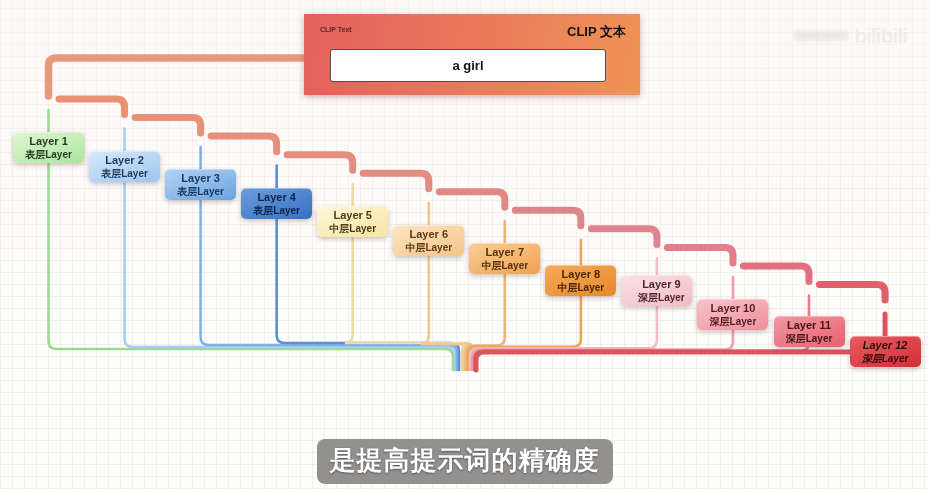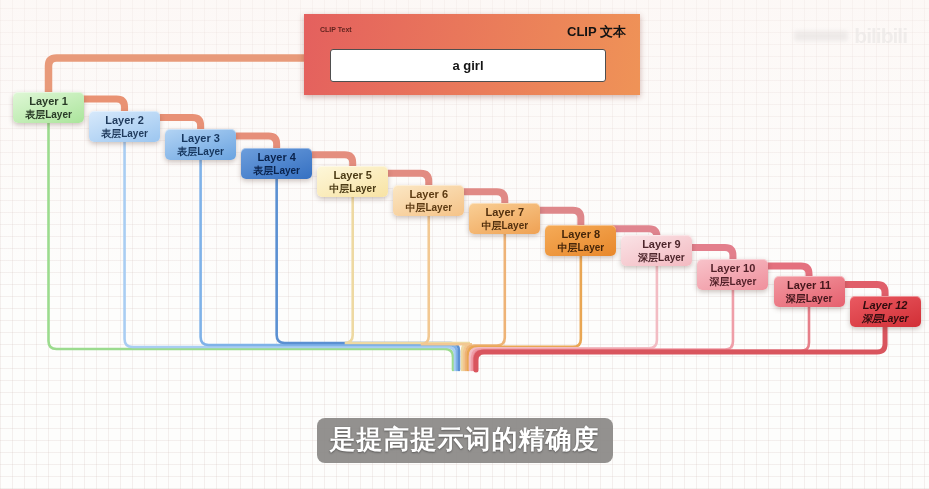--- a/index.html
+++ b/index.html
@@ -9,21 +9,21 @@
     background:
       linear-gradient(180deg, rgba(252,244,241,0.55), rgba(255,255,255,0) 60%),
       repeating-linear-gradient(0deg, rgba(208,188,184,0.22) 0 1px, transparent 1px 12px),
       repeating-linear-gradient(90deg, rgba(208,188,184,0.22) 0 1px, transparent 1px 12px),
       #fdfdfc;
   }
   #wires{position:absolute;left:0;top:0;z-index:1;}
   .layer-box{
     position:absolute;width:71px;height:31px;z-index:2;border-radius:5px;
     box-shadow:0 2px 5px rgba(90,60,50,0.30), inset 0 1px 0 rgba(255,255,255,0.40);
-    text-align:center;padding-top:2px;box-sizing:border-box;
+    text-align:center;padding-top:2px;box-sizing:border-box;margin-top:40px;
   }
   .layer-title{font-size:11px;font-weight:700;line-height:14px;}
   .layer-sub{font-size:10px;font-weight:600;line-height:13px;}
   #clip-box{
     position:absolute;left:304px;top:14px;width:328px;height:81px;z-index:2;
     background:linear-gradient(100deg,#e4605e,#ef9357);
     border-radius:0;box-shadow:0 2px 6px rgba(120,50,40,0.35);padding-left:8px;
   }
   #clip-label-en{position:absolute;left:16px;top:12px;font-size:7px;font-weight:600;color:rgba(70,22,18,0.85);}
   #clip-label-zh{position:absolute;right:14px;top:9px;font-size:13px;font-weight:700;color:#131313;}
@@ -33,21 +33,21 @@
     font-size:13px;font-weight:700;color:#151515;
   }
   #network-box{
     position:absolute;left:310px;top:368px;width:316px;height:56px;z-index:2;
     background:linear-gradient(180deg,#accae4,#8fb0d0);
     border-radius:6px;box-shadow:0 2px 6px rgba(70,90,110,0.30);
     display:flex;align-items:center;justify-content:center;
     font-size:12.5px;font-weight:700;color:#253951;
   }
   #caption{
-    position:absolute;left:50%;top:418px;transform:translateX(-50%);z-index:5;
+    position:absolute;left:50%;top:439px;transform:translateX(-50%);z-index:5;
     background:rgba(138,136,133,0.92);border-radius:8px;padding:4px 13px 6px 13px;
     font-size:26px;font-weight:700;color:#ffffff;letter-spacing:1px;white-space:nowrap;
     text-shadow:0 1px 2px rgba(0,0,0,0.35), 0 0 1px rgba(0,0,0,0.3);
   }
   #watermark{position:absolute;right:22px;top:24px;z-index:4;display:flex;align-items:center;gap:6px;opacity:0.55;}
   #watermark .smudge{width:54px;height:10px;background:#e2dedd;filter:blur(2px);border-radius:2px;}
   #watermark .wm-text{font-size:21px;font-weight:700;color:#e7e4e3;filter:blur(0.6px);letter-spacing:-1px;}
 </style>
 </head>
 <body>

